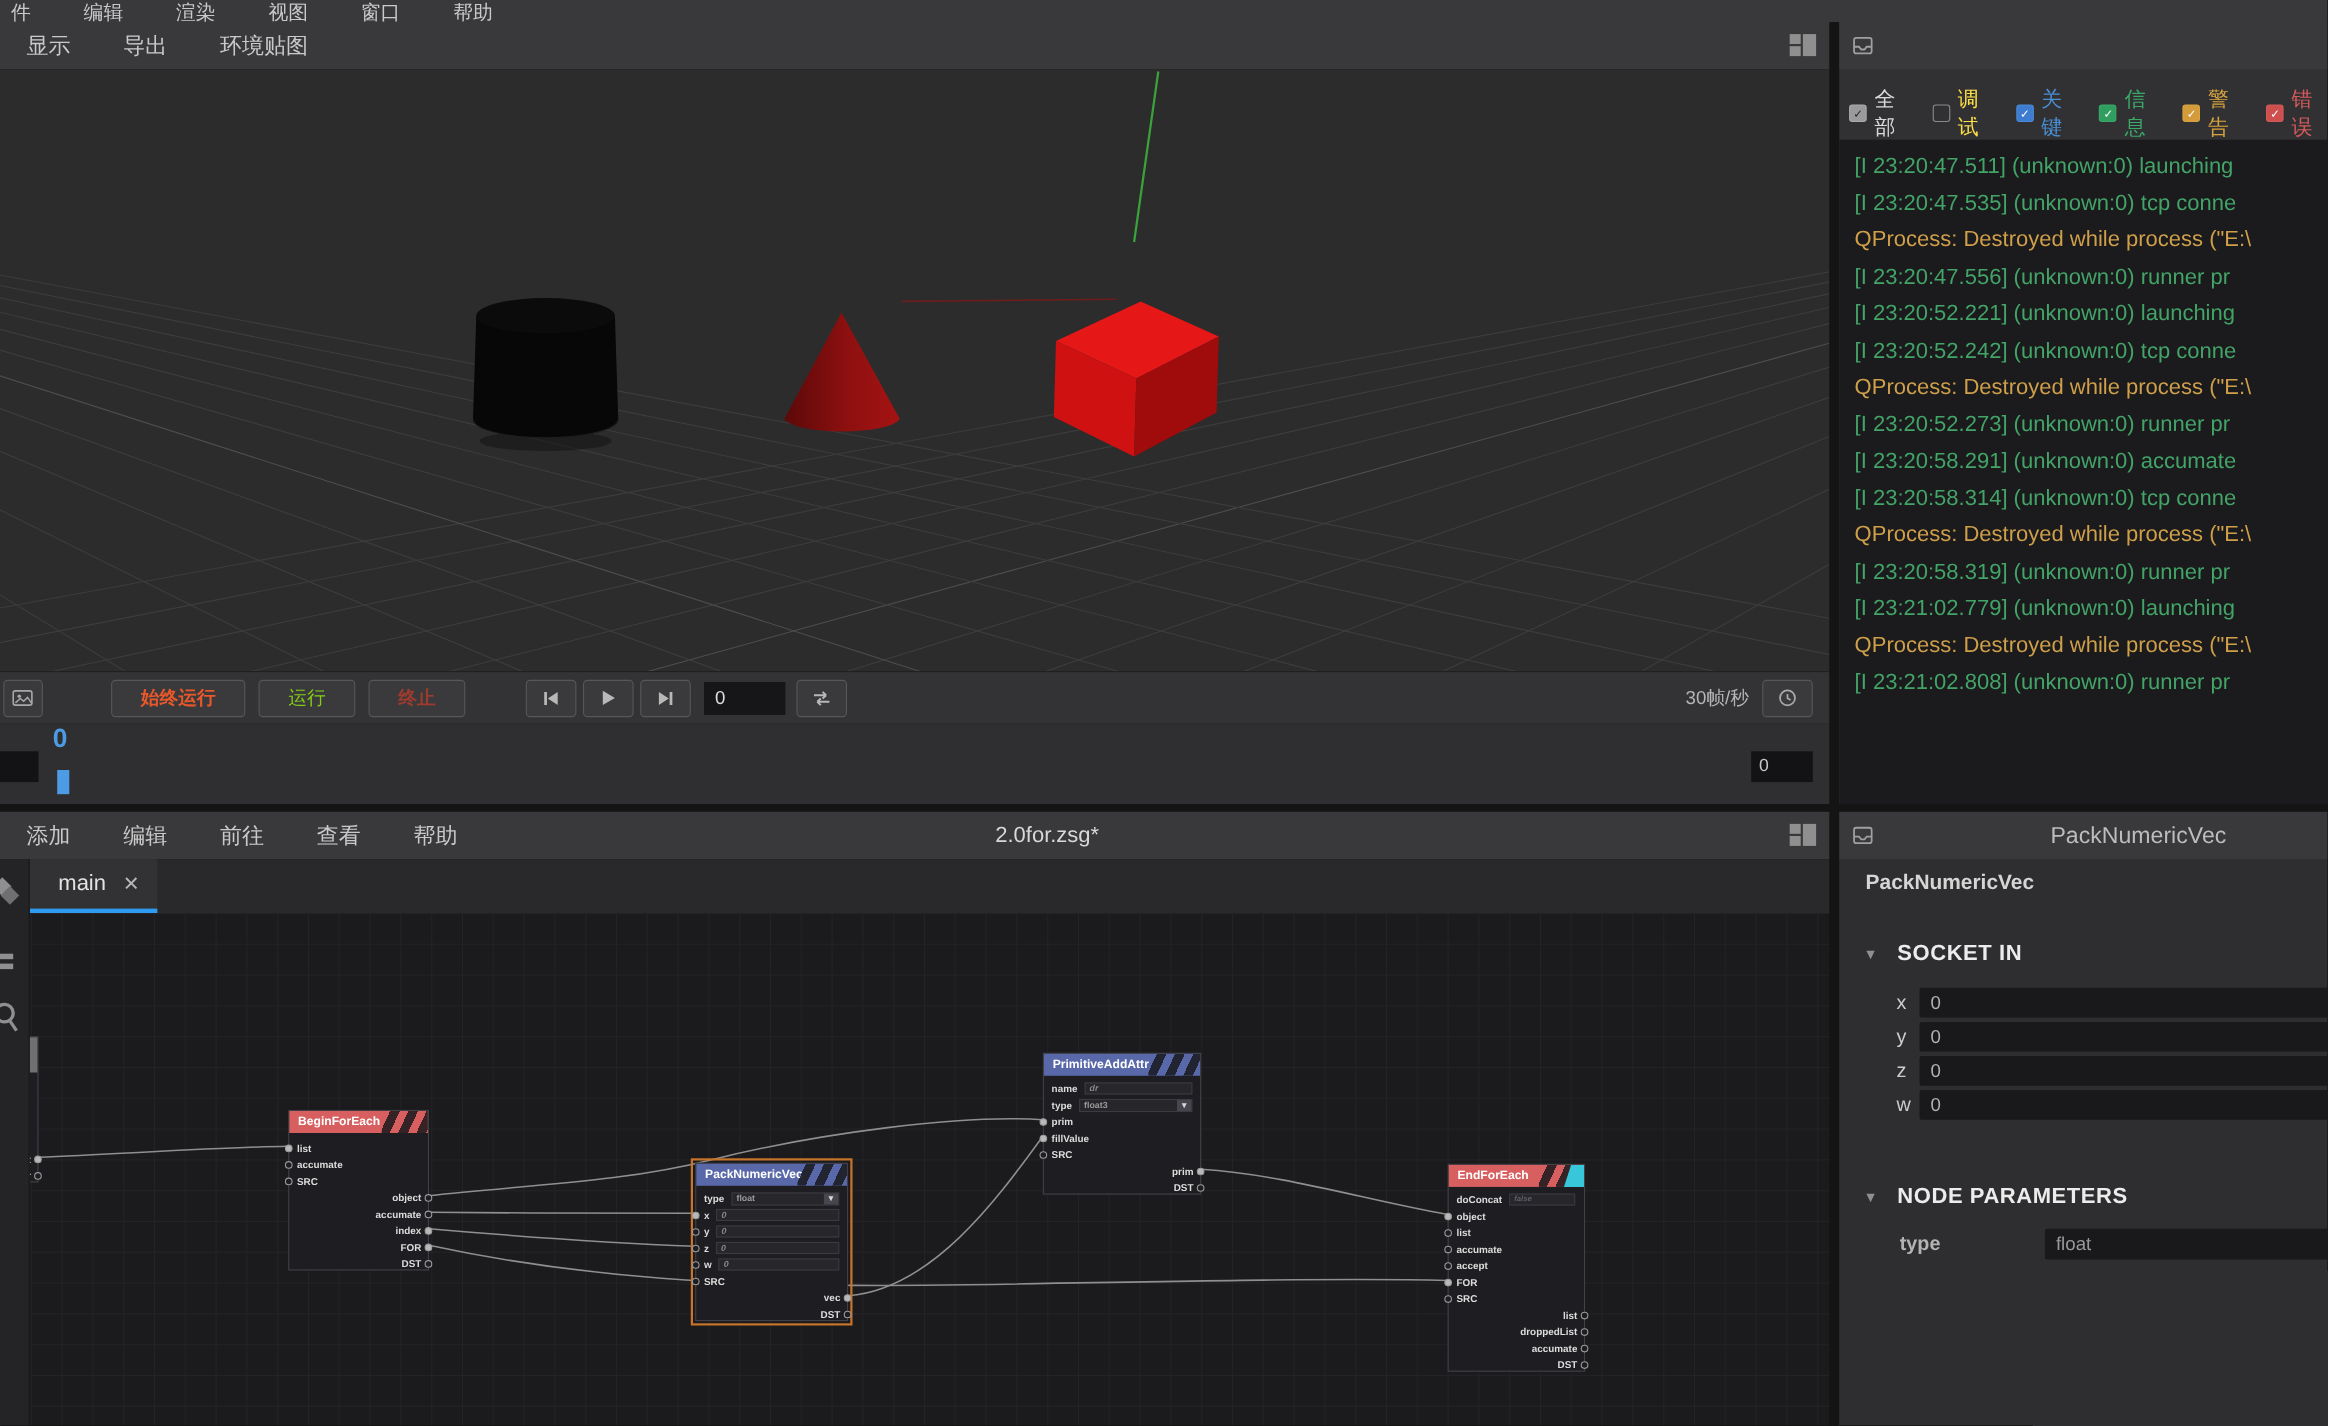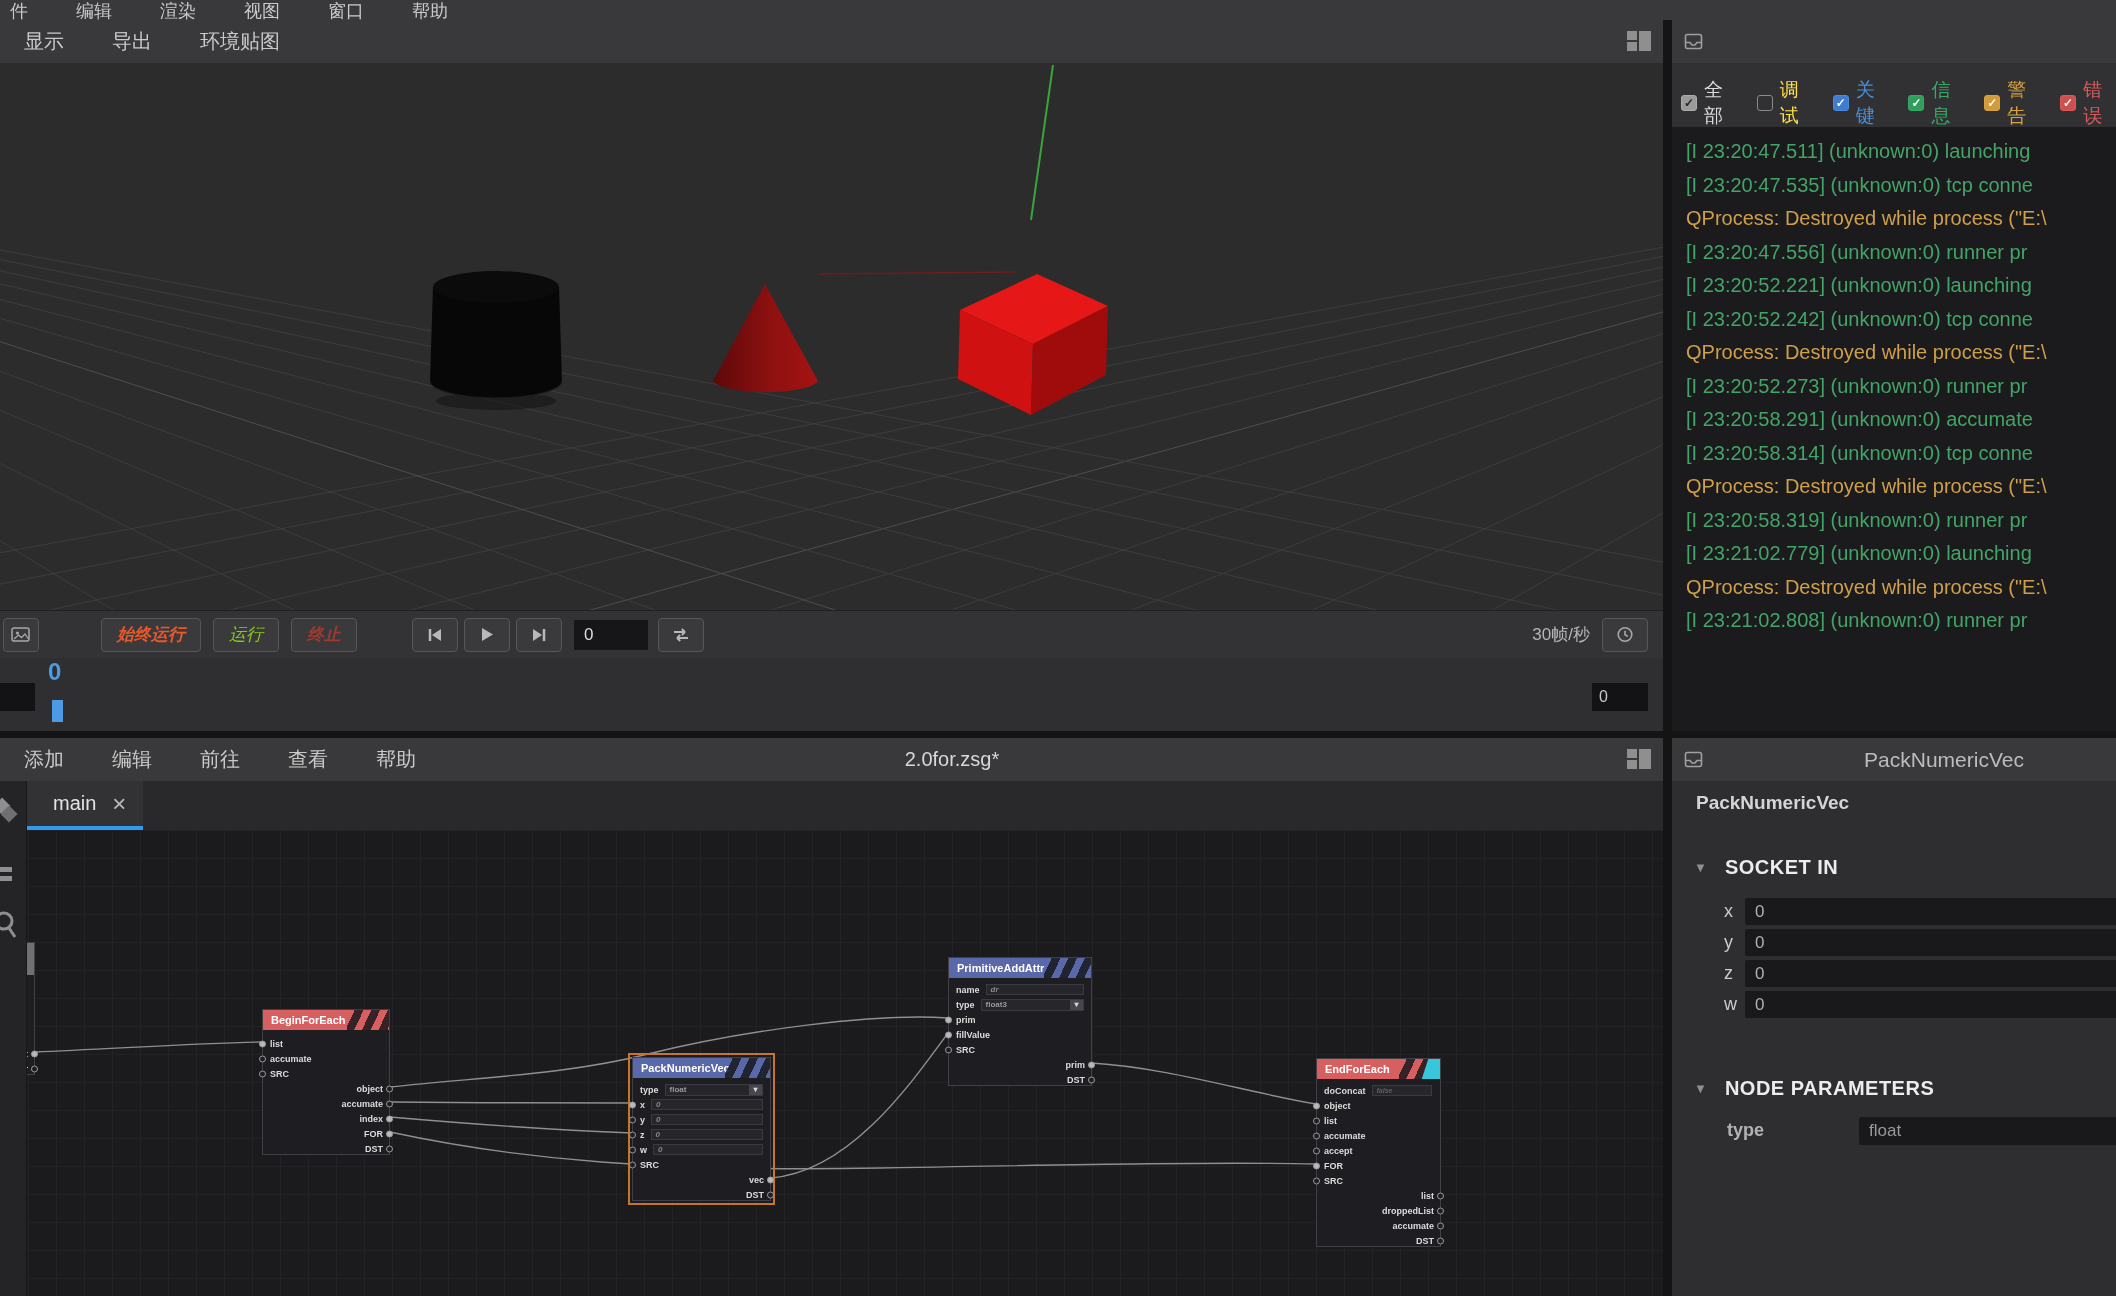--- a/index.html
+++ b/index.html
@@ -14,21 +14,21 @@
 .toolbar { position:absolute; left:0; width:1663px; height:43px; background:#39393b; display:flex; gap:48px; padding-left:24px; align-items:center; font-size:20px; color:#c9c9c9; }
 #vp-toolbar { top:20px; }
 .layout-btn { position:absolute; right:11px; top:10px; width:26px; height:22px; background:none; border:none; cursor:pointer; }
 
 
 #viewport { position:absolute; left:0; top:63px; width:1663px; height:547px; background:#2c2c2c; overflow:hidden; }
 
 
 #playback { position:absolute; left:0; top:610px; width:1663px; height:48px; background:#333335; display:flex; align-items:center; border-top:1px solid #202022; }
 .pbtn { height:34px; background:#3a3a3c; border:1px solid #57575a; border-radius:4px; color:#84cc16; font-size:17px; display:flex; align-items:center; justify-content:center; cursor:pointer; font-family:inherit; }
-.pbtn.txt { padding:0 15px;font-style:italic; }
+.pbtn.txt { padding:0 26px; }
 .pbtn.always { color:#e8582a; font-weight:bold; }
 .pbtn.stop { color:#9c3b2e; font-weight:bold; }
 .pbtn.sq { width:46px; }
 .frame-box { width:74px; height:30px; background:#161618; color:#ddd; font-size:17px; display:flex; align-items:center; padding-left:10px; margin-left:12px; }
 .fps-label { margin-left:auto; color:#b5b5b5; font-size:17px; }
 
 
 #timeline { position:absolute; left:0; top:658px; width:1663px; height:73px; background:#2f2f31; }
 .tl-left-box { position:absolute; left:0; top:25px; width:35px; height:28px; background:#131315; }
 .tl-cursor-label { position:absolute; left:48px; top:0; font-size:24px; font-weight:bold; color:#4d9be5; }
@@ -71,21 +71,21 @@
 .mini-input { flex:1; margin-left:6px; height:11px; background:#26262b; border:1px solid #3a3a40; font-size:8px; color:#8a8a8a; display:flex; align-items:center; padding:0 4px;font-style:italic; }
 .mini-input.fixed { flex:none; width:60px; color:#5f5f66; font-size:7px; }
 .mini-select { flex:1; margin-left:6px; height:12px; background:#26262b; border:1px solid #3a3a40; font-size:8px; color:#9a9a9a; display:flex; align-items:center; padding-left:4px; position:relative; cursor:pointer; }
 .chev { position:absolute; right:0; top:0; bottom:0; width:13px; background:#46464e; color:#d8d8d8; font-size:8px; display:flex; align-items:center; justify-content:center; }
 .edge-thumb { position:absolute; right:0; top:0; width:8px; height:32px; background:#707073; }
 
 
 .panel-header { height:43px; background:#39393b; display:flex; align-items:center; padding:0 12px; }
 #log-panel { position:absolute; left:1672px; top:20px; width:444px; height:711px; background:#313134; overflow:hidden; }
 .log-filters { height:64px; display:flex; align-items:center; gap:20px; padding:16px 0 0 9px; }
-.filter { display:flex; align-items:center; gap:7px; font-size:19px; cursor:pointer; }
+.filter { display:flex; align-items:center; gap:7px; font-size:19px; cursor:pointer;font-family:Liberation Mono, monospace; }
 .cb { width:16px; height:16px; border-radius:3px; border:1px solid #8a8a8a; position:relative; flex:none; }
 .cb.gray { background:#9a9a9a; border-color:#ababab; }
 .cb.blue { background:#3d7cd0; border-color:#4a8ad8; }
 .cb.green { background:#2f9e5f; border-color:#3aa968; }
 .cb.orange { background:#d39b3a; border-color:#d8a33e; }
 .cb.red { background:#cf4f4f; border-color:#d45b5b; }
 .cb.checked::after { content:"✓"; position:absolute; inset:0; display:flex; align-items:center; justify-content:center; font-size:12px; font-weight:bold; color:#fff; }
 .cb.gray.checked::after { color:#26262a; }
 .c-all{color:#dadada} .c-debug{color:#fde047} .c-key{color:#4a8fd4} .c-info{color:#3aa968} .c-warn{color:#d8a33e} .c-err{color:#d45b5b}
 .log-body { position:absolute; top:107px; bottom:0; left:0; right:0; background:#1b1b1d; padding:8px 0 0 14px; font-size:20px; line-height:33.5px; white-space:nowrap; overflow:hidden; }

